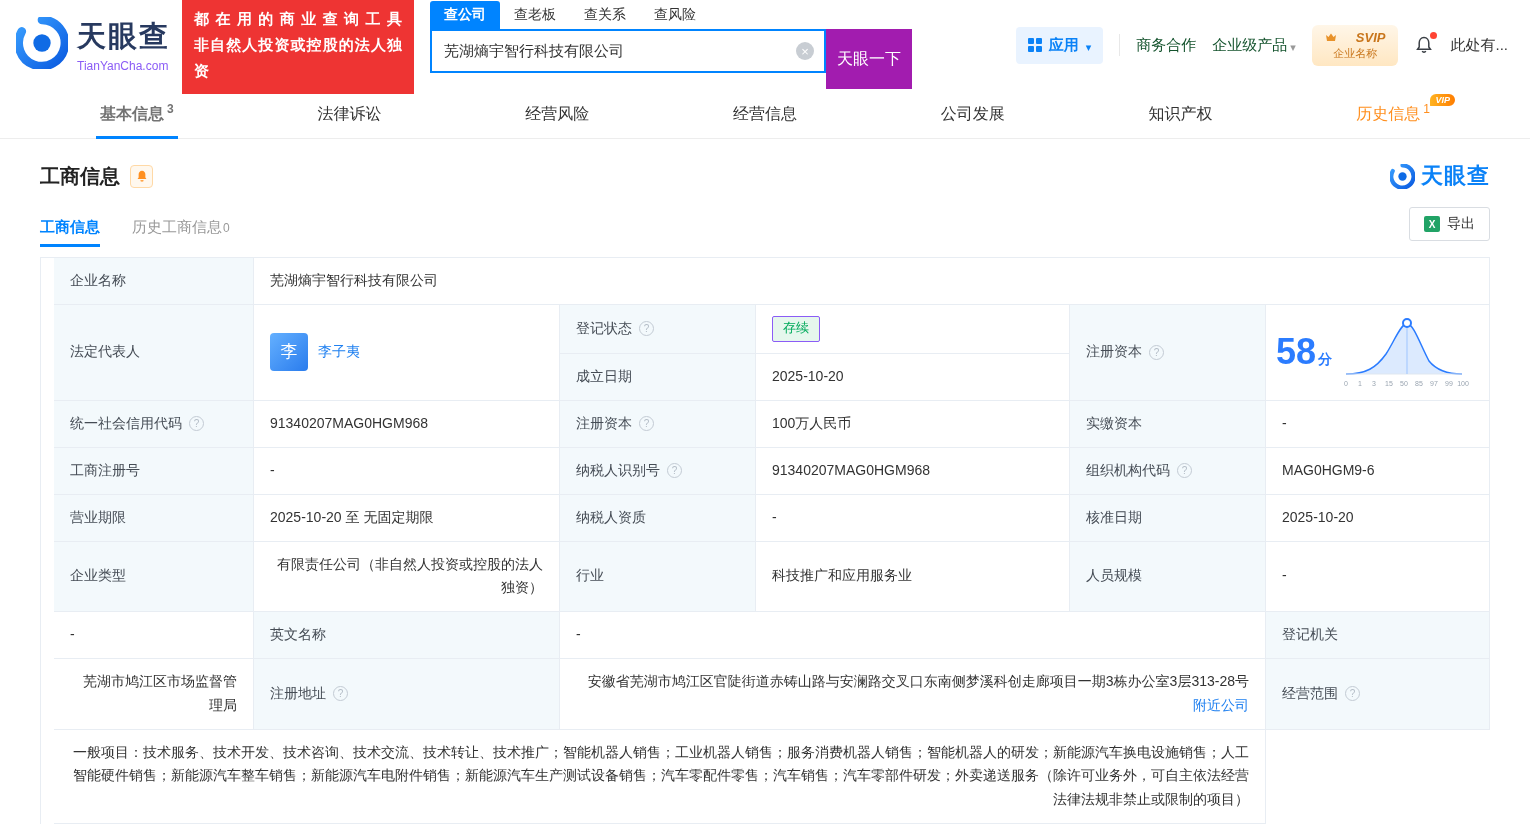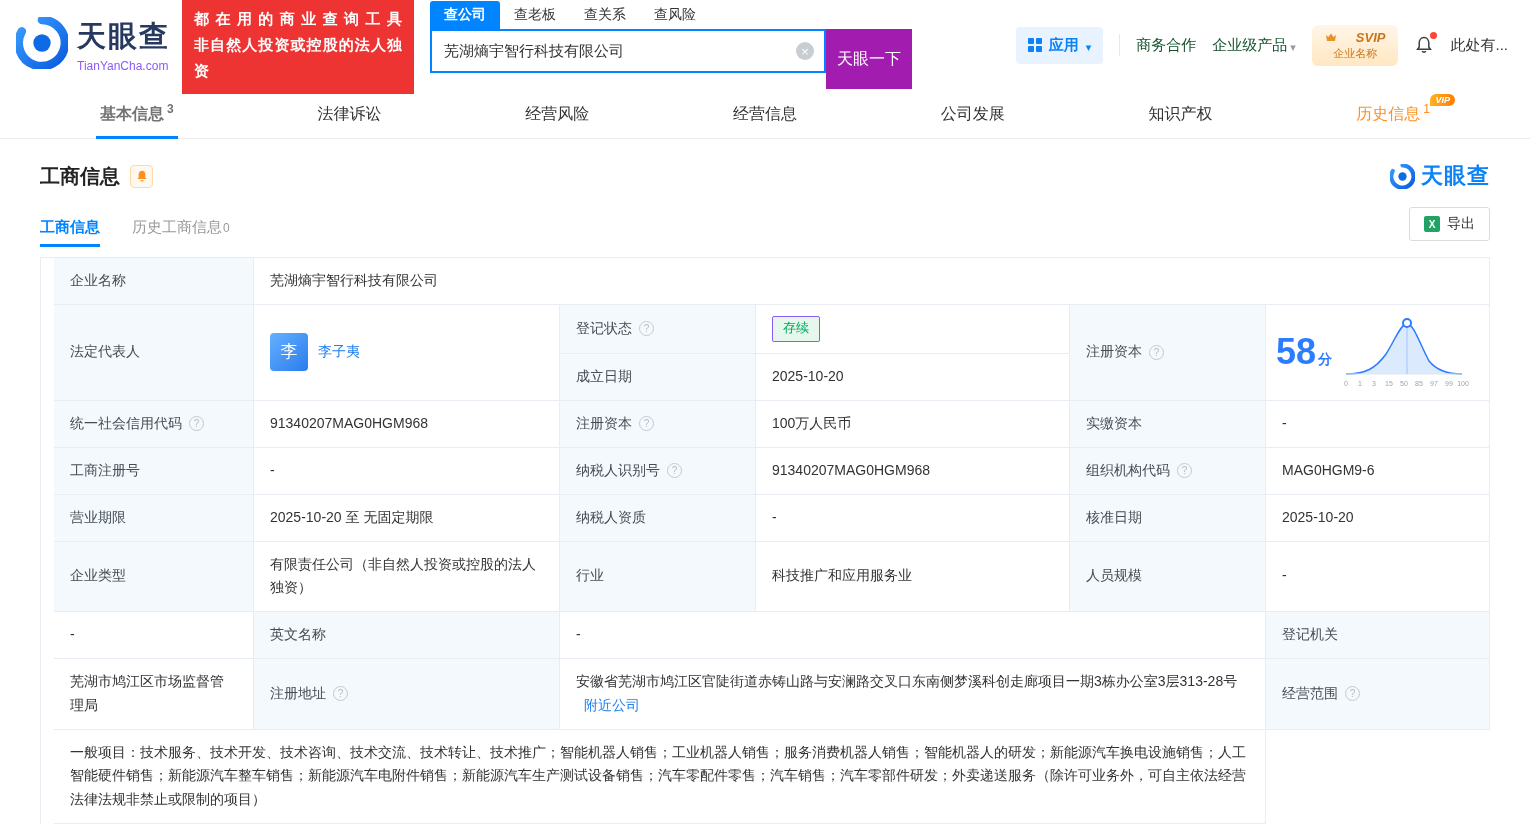--- a/index.html
+++ b/index.html
@@ -86,21 +86,21 @@
   .help::before { content:"?"; }
   .badge-green { background:#e6f7ed; border:1px solid #8b5cf6; color:#00aa5b; font-size:13px; padding:2px 10px; border-radius:2px; line-height:1.5;font-family:Liberation Mono, monospace; }
   .avatar { width:38px; height:38px; border-radius:4px; background:linear-gradient(135deg,#64b0ff,#2a7ced); color:#fff;
             font-size:17px; display:flex; align-items:center; justify-content:center; flex:none; cursor:pointer; }
   .link { color:#2080f0; cursor:pointer; text-decoration:none; }
   .legal .link { margin-left:10px; }
   .addr-link { margin-left:8px; white-space:nowrap; }
   .score-cell { padding:6px 10px; gap:6px; }
   .score-num { color:#2b7cff; font-weight:bold; font-size:36px; display:flex; align-items:baseline; flex:none; line-height:1; }
   .score-unit { font-size:14px; margin-left:2px; }
-  .wrapcell span { display:inline; }
+  .wrapcell span { display:inline;text-align:right; }
 </style>
 </head>
 <body>
 
 <header class="topbar">
   <div class="logo">
     <span>
       <svg width="52" height="52" viewBox="0 0 54 54">
         <defs>
           <linearGradient id="lg-a" x1="0" y1="0" x2="1" y2="1">

